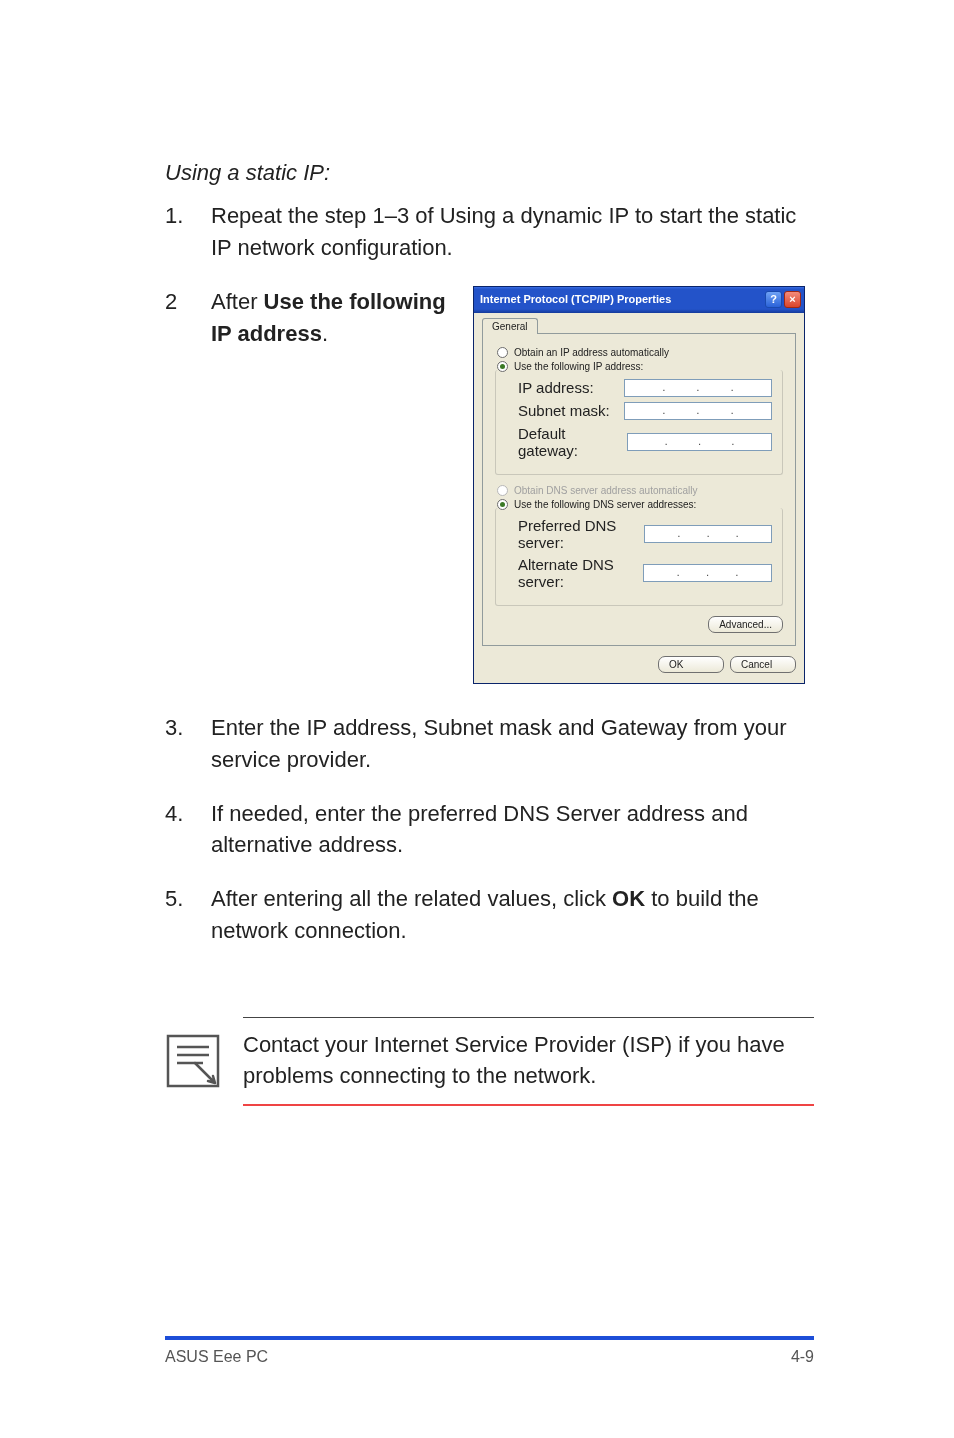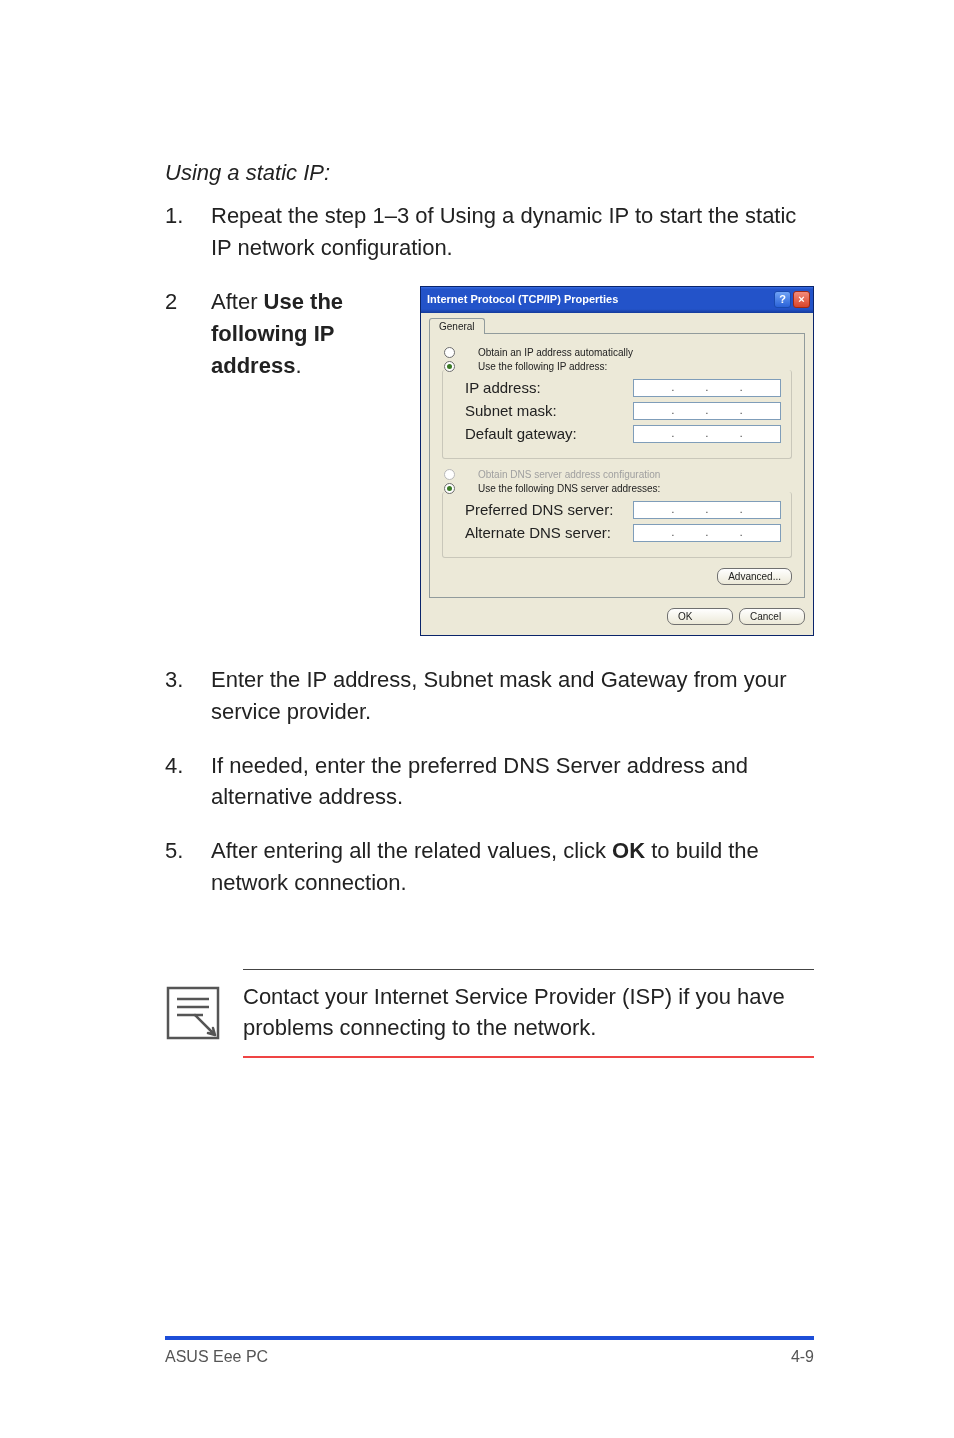--- a/index.html
+++ b/index.html
@@ -75,21 +75,21 @@
     display: flex;
     justify-content: space-between;
     font-size: 16px;
     color: #555;
   }
 
   
   .xp-dialog {
     font-family: Tahoma, Arial, sans-serif;
     font-size: 10px;
-    width: 394px;
+    width: 332px;
     border: 1px solid #0a246a;
     background: #ece9d8;
   }
   .xp-titlebar {
     background: linear-gradient(to bottom, #3a6ee5 0%, #2353c9 8%, #2353c9 85%, #143a9a 100%);
     color: #fff;
     font-weight: bold;
     padding: 4px 3px 5px 6px;
     display: flex;
     align-items: center;
@@ -123,21 +123,21 @@
     border: 1px solid #919b9c;
     padding: 10px 12px 12px 12px;
     background: #ece9d8;
   }
   .xp-info {
     font-size: 10px;
     line-height: 1.25;
     margin-bottom: 12px;
   }
   .xp-radio-row {
-    display: flex; align-items: center; gap: 23px;
+    display: flex; align-items: center; gap: 6px;
     margin: 3px 0 3px 2px;
     font-size: 10px;
   }
   .xp-radio {
     width: 11px; height: 11px; border-radius: 50%;
     border: 1px solid #6d6d6d; background: #fff;
     display: inline-flex; align-items: center; justify-content: center;
     flex-shrink: 0;
   }
   .xp-radio.sel::after {
@@ -247,21 +247,21 @@
                 <div class="xp-ip-input">
                     <span class="xp-dot">.</span>
                     <span class="xp-dot">.</span>
                     <span class="xp-dot">.</span>
                   </div>
               </div>
             </div>
 
             <div class="xp-radio-row">
               <span class="xp-radio disabled"></span>
-              <span class="xp-disabled-text">Obtain DNS server address configuration</span>
+              <span class="xp-disabled-text">Obtain DNS server address automatically</span>
             </div>
             <div class="xp-radio-row" style="margin-bottom:0;">
               <span class="xp-radio sel"></span>
               <span>Use the following DNS server addresses:</span>
             </div>
             <div class="xp-group nolegend" style="border-top:none; margin-top:-2px; padding-top:4px;">
               <div class="xp-field-row">
                 <span class="xp-field-label">Preferred DNS server:</span>
                 <div class="xp-ip-input">
                     <span class="xp-dot">.</span>

